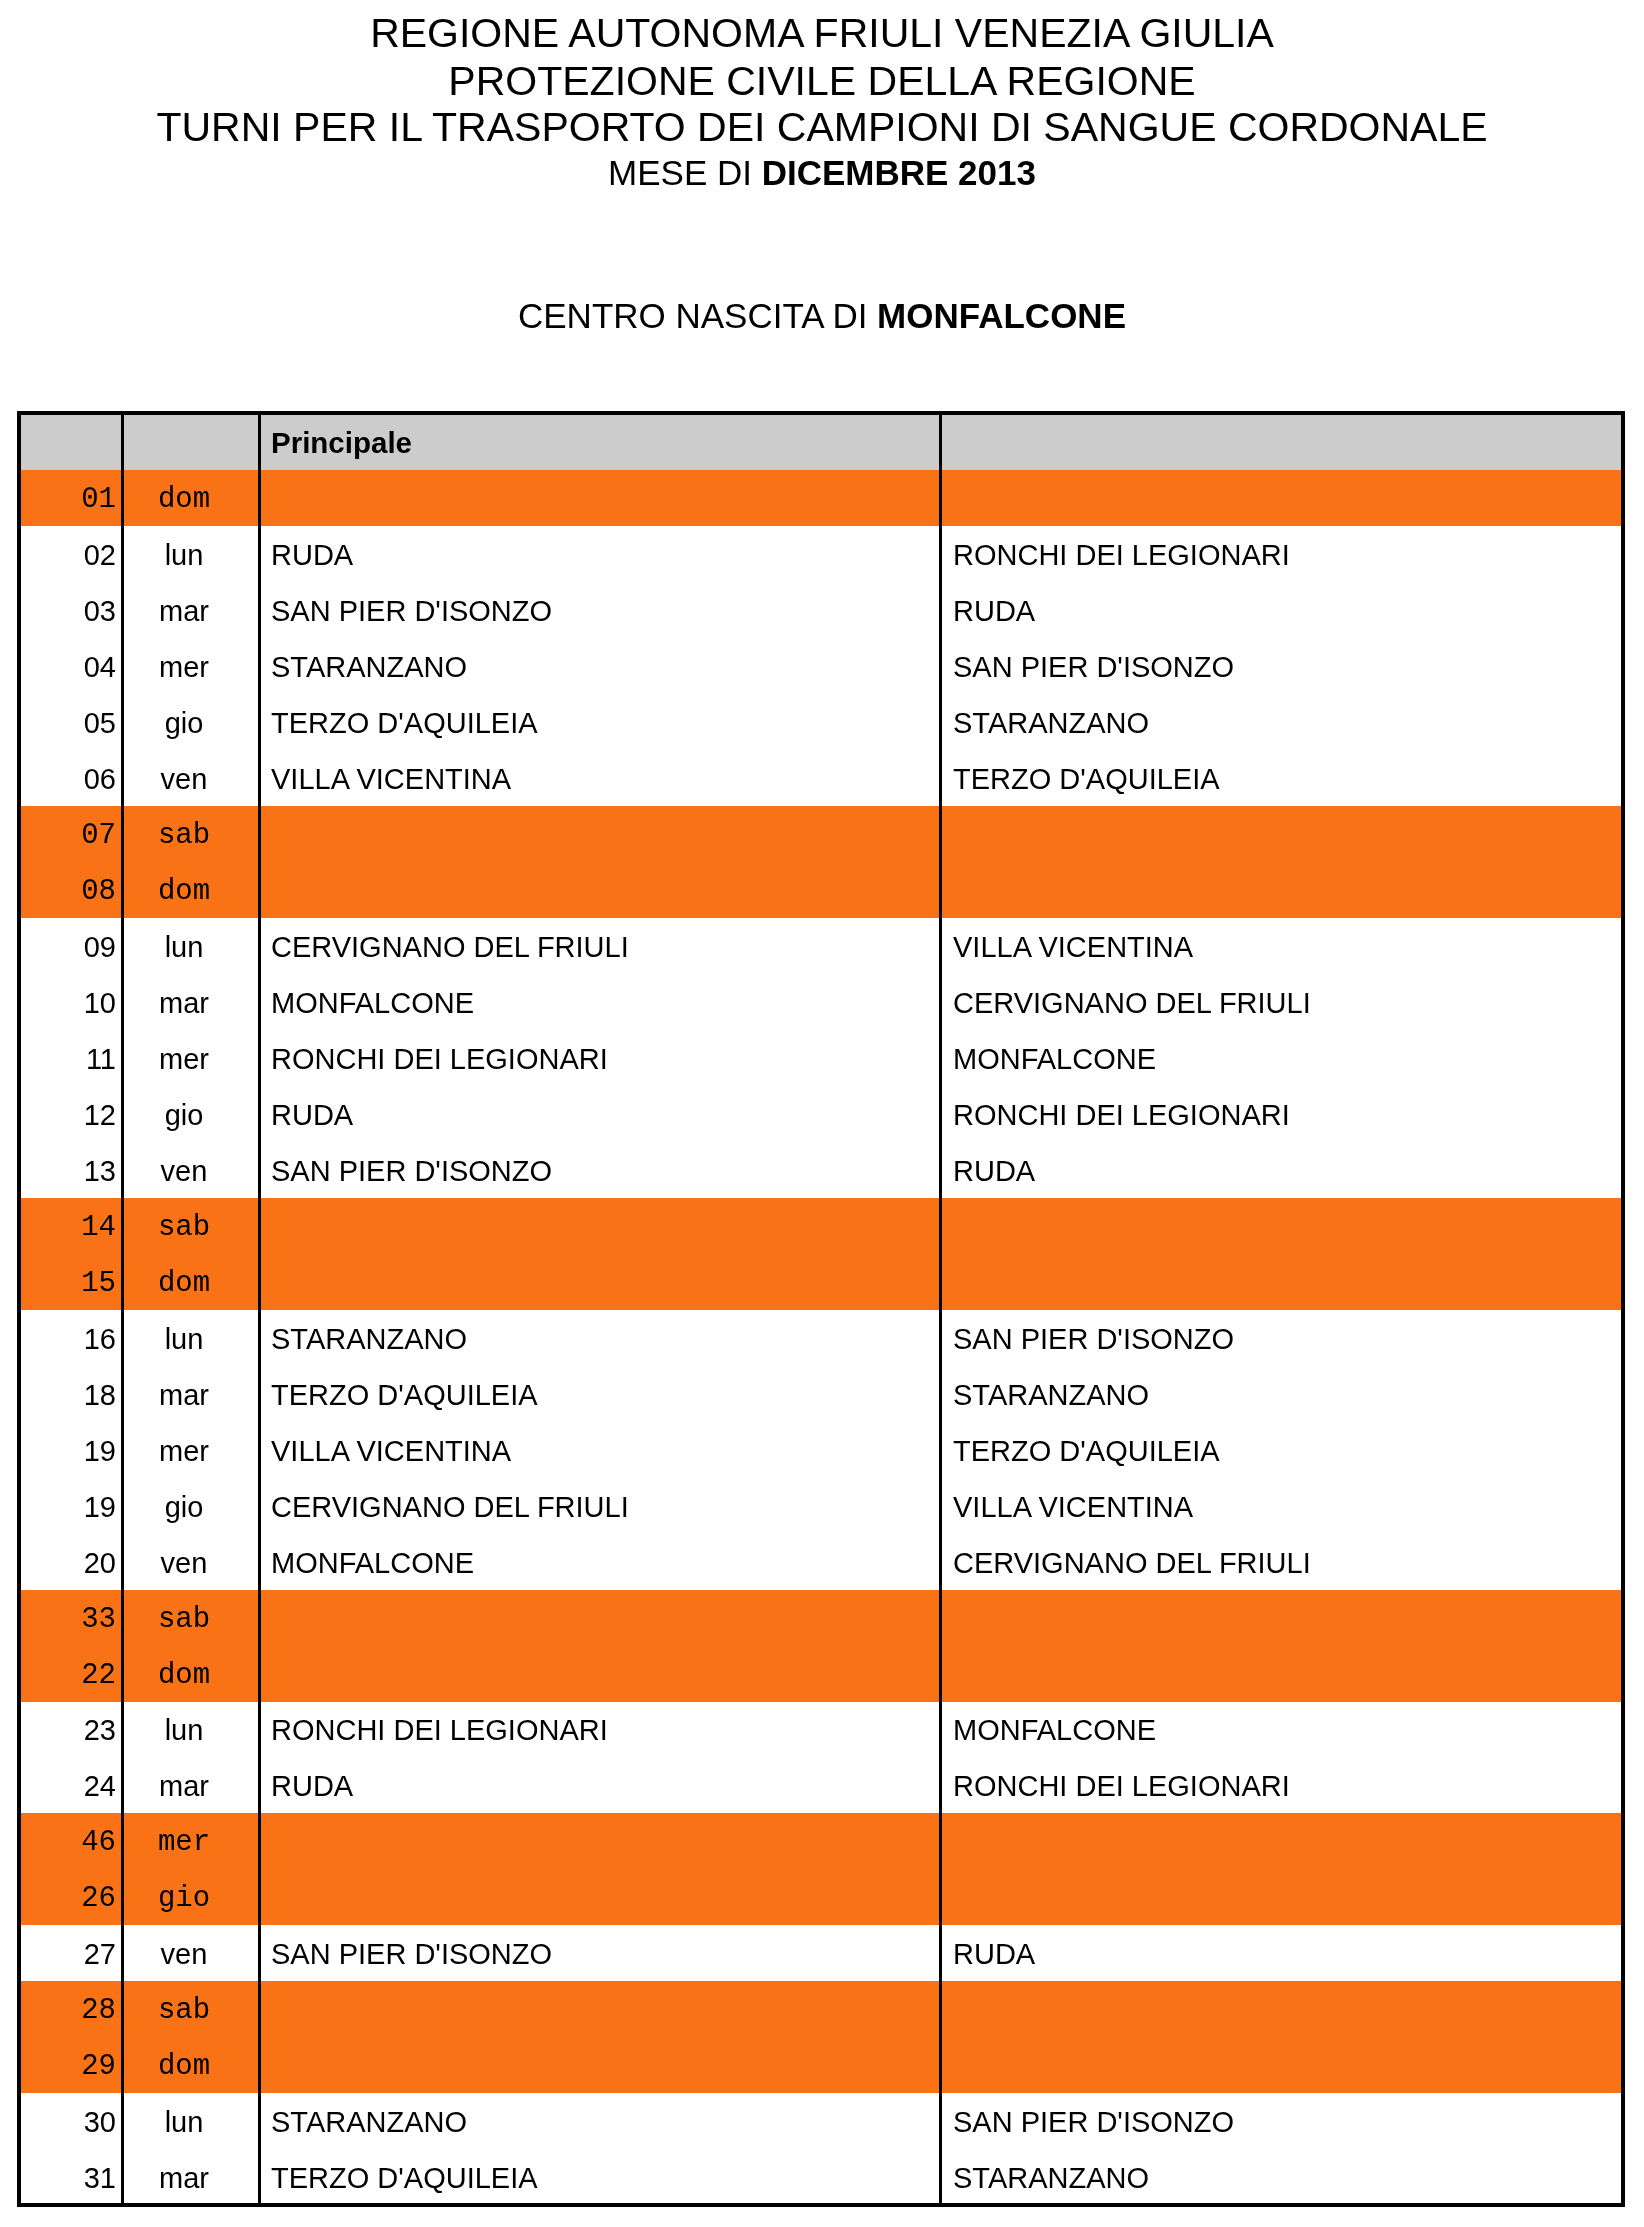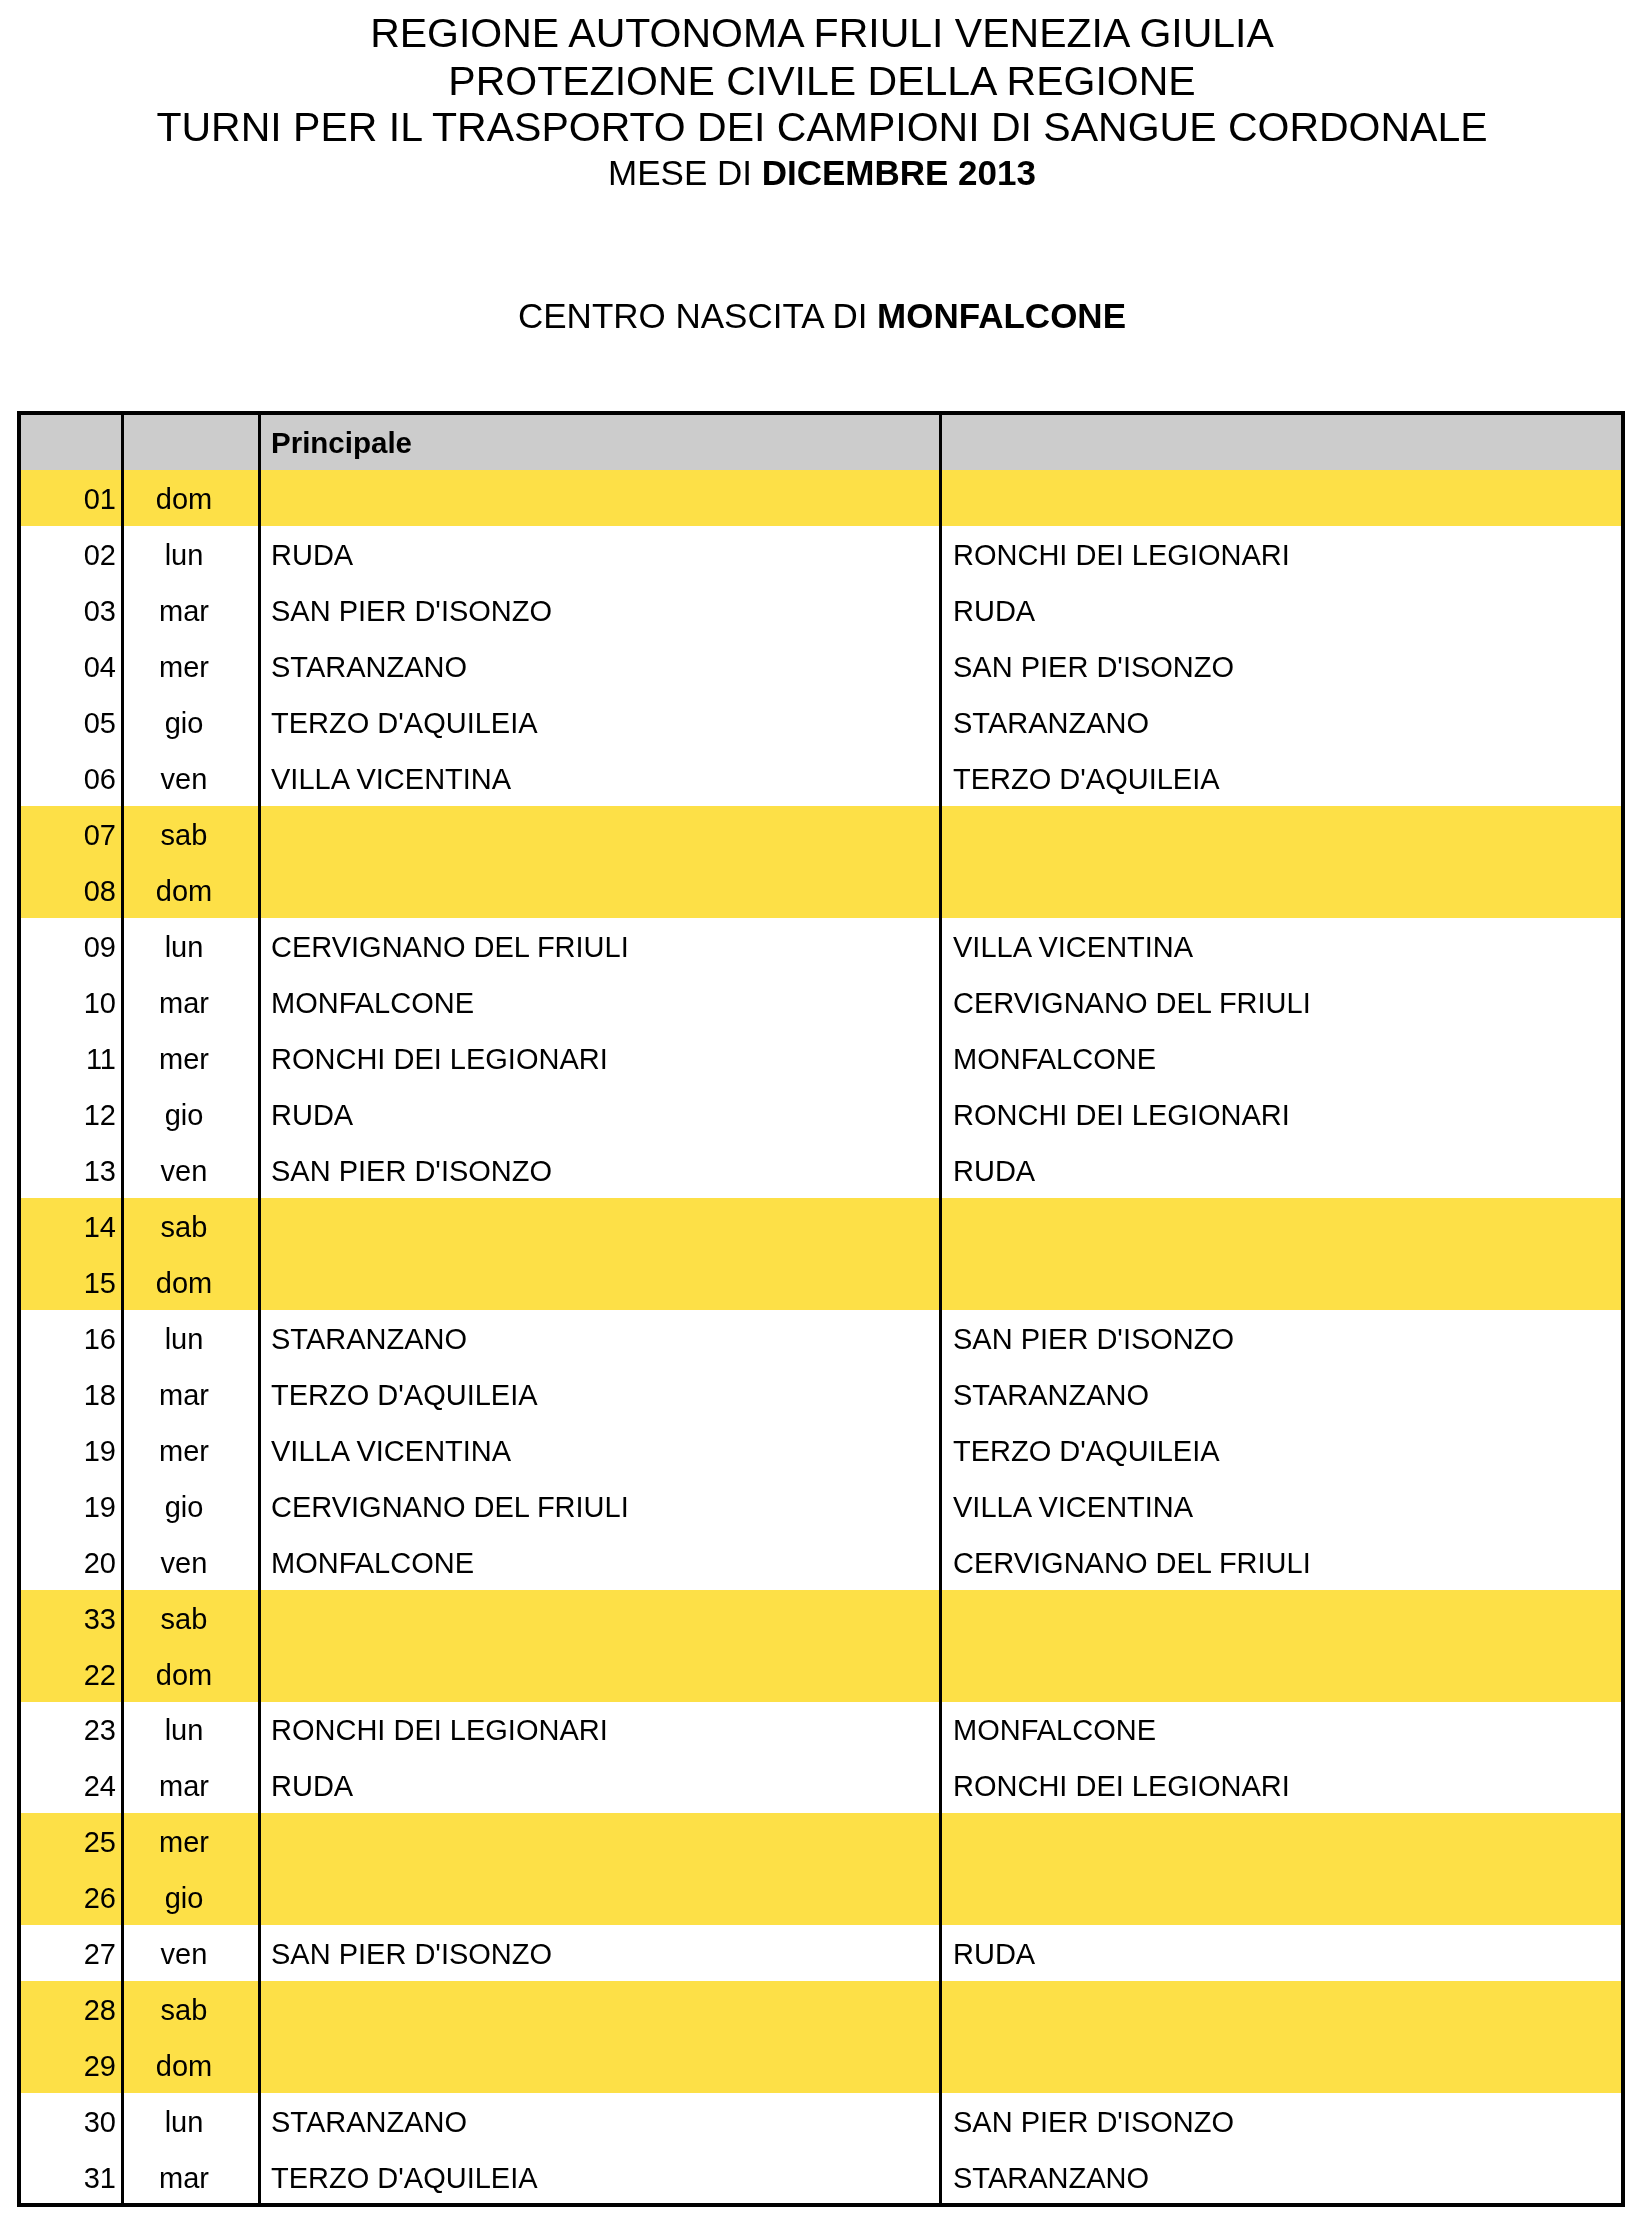--- a/index.html
+++ b/index.html
@@ -26,21 +26,21 @@
   .vline { position: absolute; top: 413px; height: 1793px; width: 3.3px; background: #000; }
   #v1 { left: 121px; }
   #v2 { left: 258px; }
   #v3 { left: 939px; }
 
   .row {
     position: absolute; left: 19px; width: 1605px; height: 56px;
     font-size: 29px; line-height: 1;
   }
   .row.header { background: #cccccc; height: 57px; font-weight: bold; font-size: 29.5px; }
-  .row.weekend { background: #fde047; }
+  .row.weekend { background: #f97316; font-family: Liberation Mono, monospace; }
   .cell { position: absolute; top: 0; bottom: 0; display: flex; align-items: center; white-space: nowrap; }
   .c-day { left: 0; width: 97px; justify-content: flex-end; }
   .c-wd { left: 106px; width: 118px; justify-content: center; }
   .c-pri { left: 252px; width: 672px; }
   .c-ris { left: 934px; width: 655px; }
   .row .cell span { position: relative; top: 1.6px; }
 </style>
 </head>
 <body>
 
@@ -398,21 +398,21 @@
         </div>
         <div class="cell c-pri">
           <span>RUDA</span>
         </div>
         <div class="cell c-ris">
           <span>RONCHI DEI LEGIONARI</span>
         </div>
       </div>
       <div class="row weekend" style="top: 1813px;">
         <div class="cell c-day">
-          <span>25</span>
+          <span>46</span>
         </div>
         <div class="cell c-wd">
           <span>mer</span>
         </div>
         <div class="cell c-pri">
           <span></span>
         </div>
         <div class="cell c-ris">
           <span></span>
         </div>

